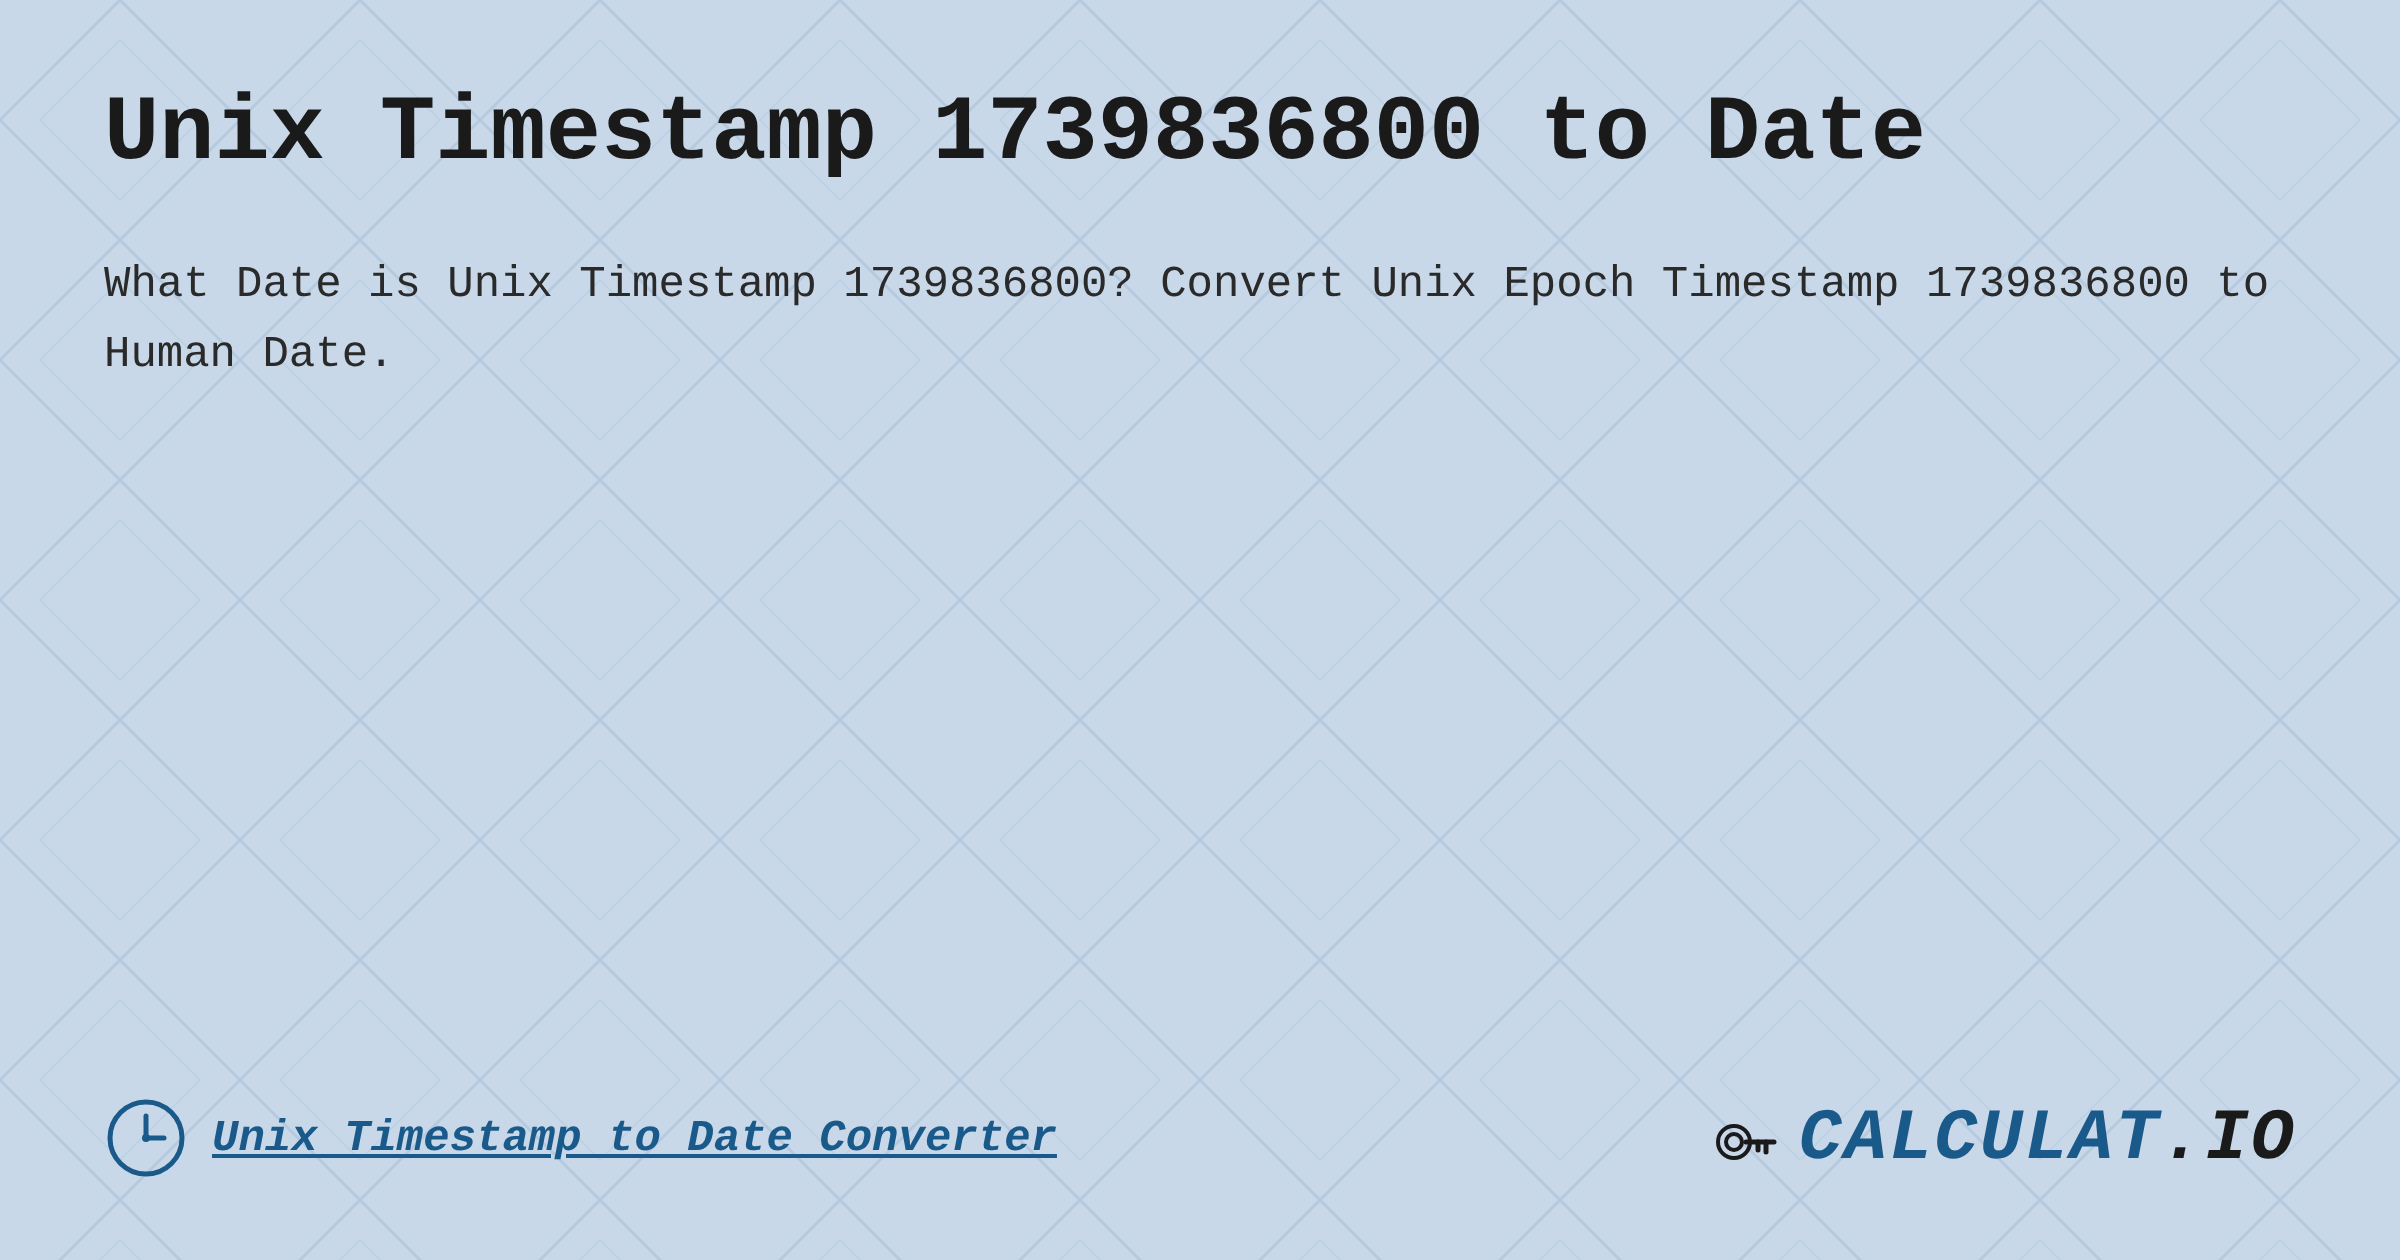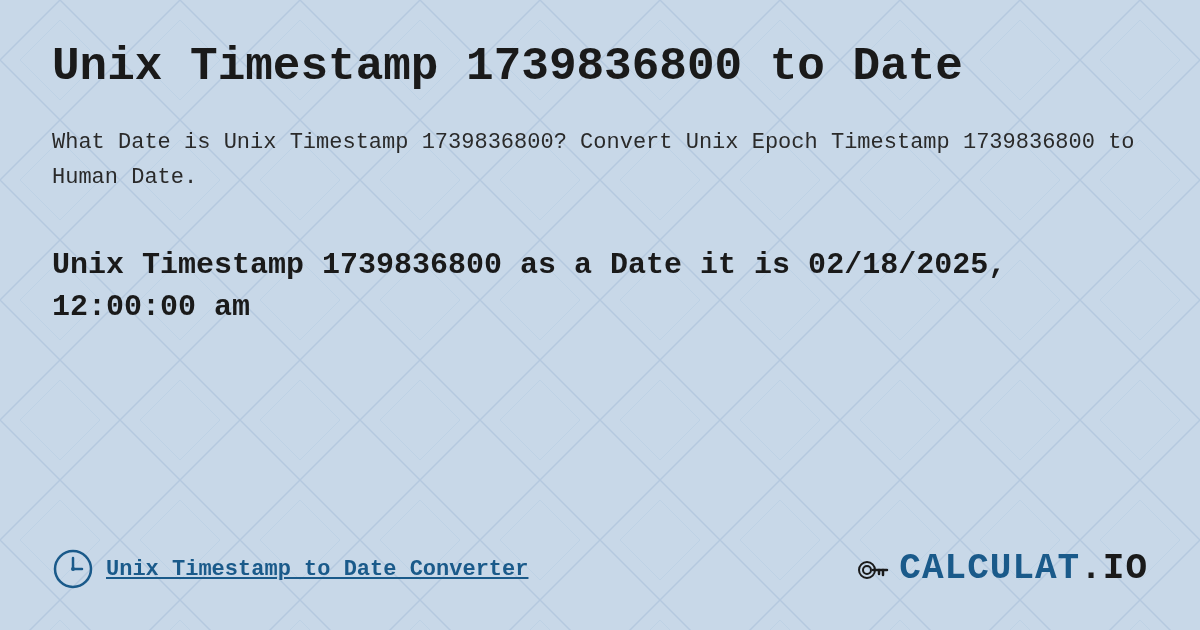--- a/index.html
+++ b/index.html
@@ -61,23 +61,24 @@
     .result-text {
       font-size: 30px;
       font-weight: bold;
       color: #1a1a1a;
       line-height: 1.4;
       font-family: 'Courier New', Courier, monospace;
     }
 
     .footer {
       display: flex;
-      align-items: flex-start;
+      align-items: flex-end;
       justify-content: space-between;
       margin-top: auto;
+      font-style: italic;
     }
 
     .footer-left {
       display: flex;
       align-items: center;
       gap: 12px;
     }
 
     .clock-icon-wrapper {
       width: 42px;
@@ -132,23 +133,20 @@
   <rect width="1200" height="630" fill="url(#diamond-pattern)"></rect>
 </svg>
 
 <div class="content-wrapper">
   <div>
     <h1 class="main-title">Unix Timestamp 1739836800 to Date</h1>
 
     <p class="description">What Date is Unix Timestamp 1739836800? Convert Unix Epoch Timestamp 1739836800 to Human Date.</p>
   </div>
 
-  <div class="result-section">
-    <p class="result-text">Unix Timestamp 1739836800 as a Date it is 02/18/2025, 12:00:00 am</p>
-  </div>
 
   <div class="footer">
     <div class="footer-left">
 
       <div class="clock-icon-wrapper">
         <svg viewBox="0 0 42 42" xmlns="http://www.w3.org/2000/svg">
           <circle cx="21" cy="21" r="18" fill="none" stroke="#1a5a8a" stroke-width="2.5"></circle>
           <line x1="21" y1="21" x2="21" y2="10" stroke="#1a5a8a" stroke-width="2.5" stroke-linecap="round"></line>
           <line x1="21" y1="21" x2="30" y2="21" stroke="#1a5a8a" stroke-width="2.5" stroke-linecap="round"></line>
           <circle cx="21" cy="21" r="2" fill="#1a5a8a"></circle>

